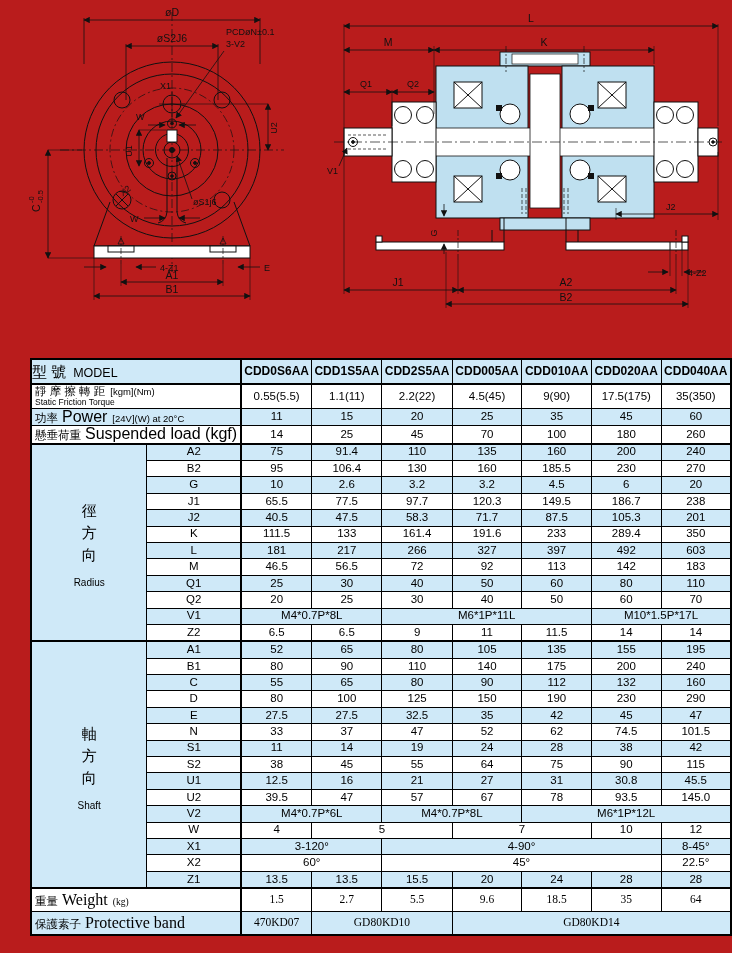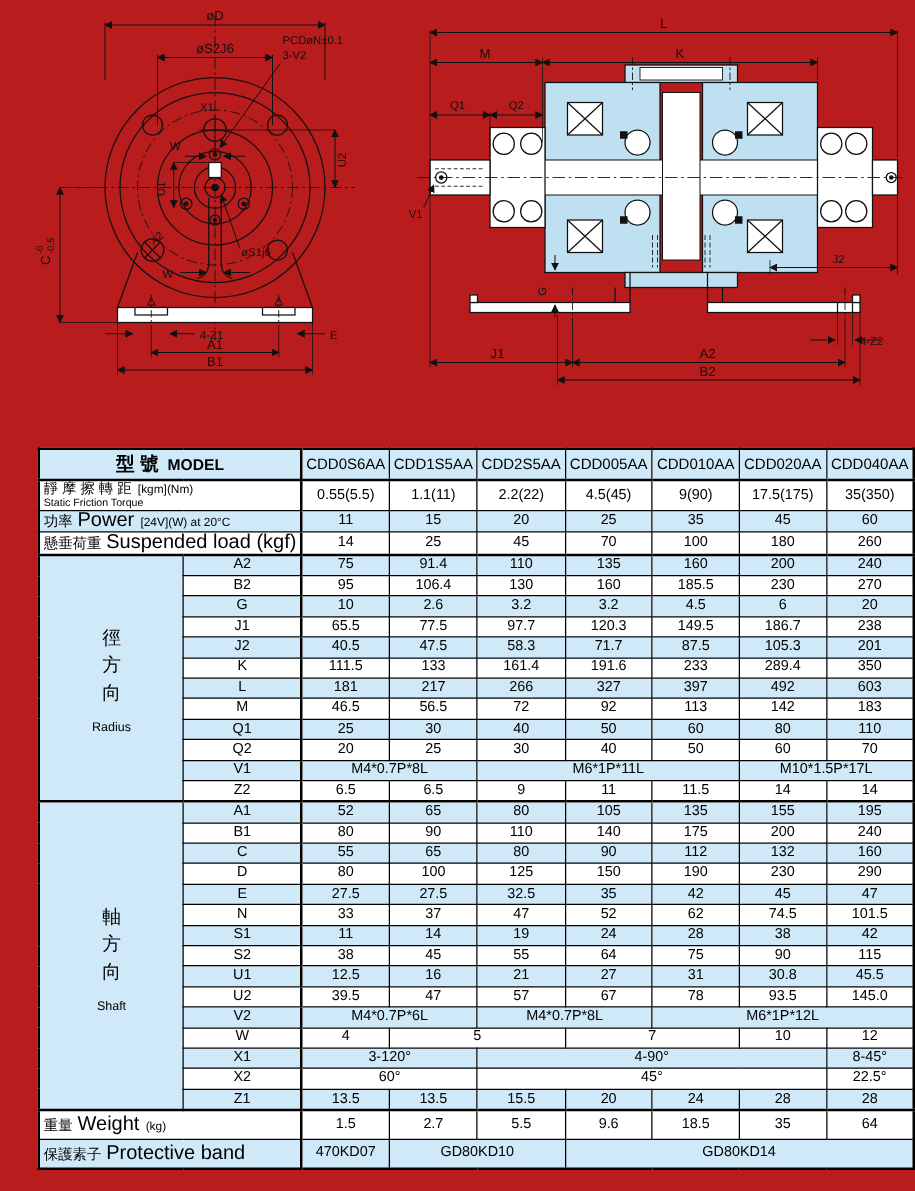--- a/index.html
+++ b/index.html
@@ -10,25 +10,25 @@
   svg .sm{font-size:9px;}
   svg .xs{font-size:7.5px;}
   #front-view{left:20px;top:4px;}
   #side-view{left:326px;top:2px;}
   #spec-table{position:absolute;left:30px;top:358px;}
   table{border-collapse:collapse;table-layout:fixed;background:#fff;border:2px solid #000;}
   td{border:1px solid #000;text-align:center;vertical-align:middle;font-size:11.5px;height:15.4px;padding:0;line-height:1.02;white-space:nowrap;overflow:hidden;}
   tr.shade td{background:#cfe9f8;}
   tr.hdr td{height:23px;border-bottom:2px solid #000;}
   tr.tall td{height:23px;}
-  tr.bot td{height:22px;}
+  tr.bot td{height:22px;font-family:Liberation Serif, serif;}
   tr.sect td{border-top:2px solid #000;}
-  td.mlabel{font-weight:bold;font-size:12.5px;text-align:center;border-right:2px solid #000;}
+  td.mlabel{font-weight:normal;font-size:12.5px;text-align:left;border-right:2px solid #000;}
   td.mlabel .zh{font-size:15px;margin-right:7px;}
-  td.model{font-weight:normal;font-size:12px;}
+  td.model{font-weight:bold;font-size:12px;}
   td.lbl{text-align:left;padding:0 3px;border-right:2px solid #000;}
   td.lbl .zh{font-size:11.5px;}
   td.lbl .en{font-size:16px;margin-left:4px;}
   td.lbl .unit{font-size:9.5px;margin-left:5px;}
   td.lbl .l2{font-size:8.5px;line-height:1;}
   td.sec{background:#fff;vertical-align:middle;text-align:center;}
   td.sec .ch{font-size:15px;line-height:1;margin:7px 0;}
   td.sec .en{font-size:10px;margin-top:16px;}
   td.sub{border-right:2px solid #000;}
 </style>

